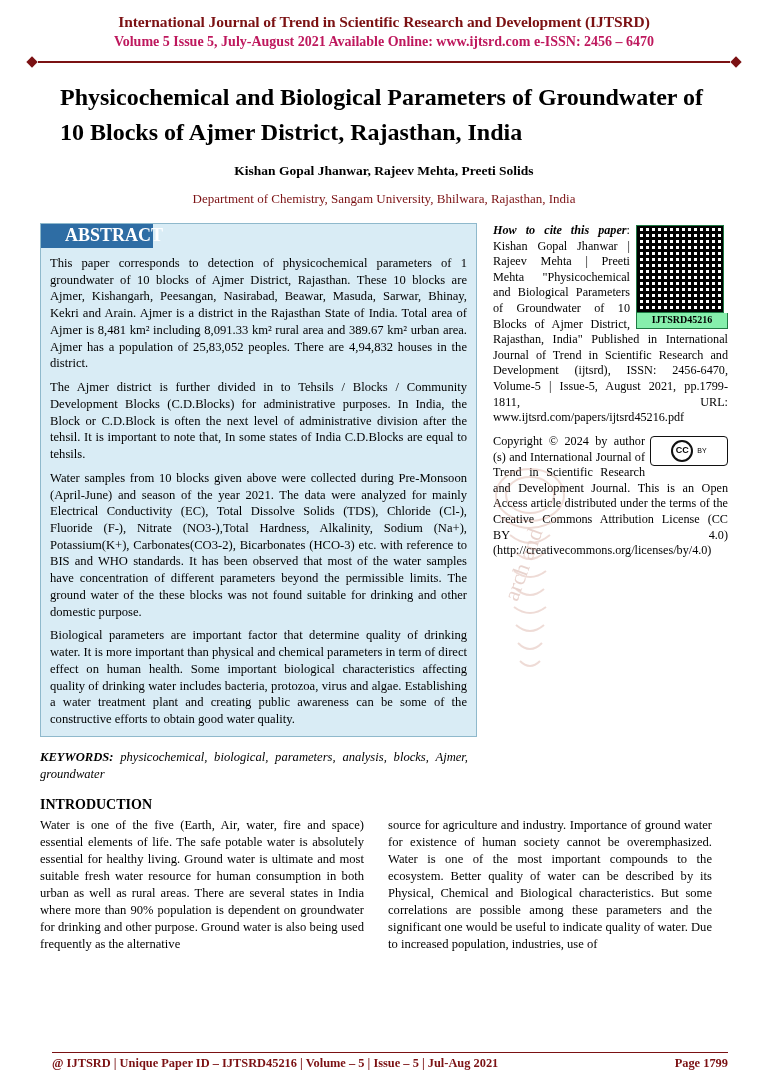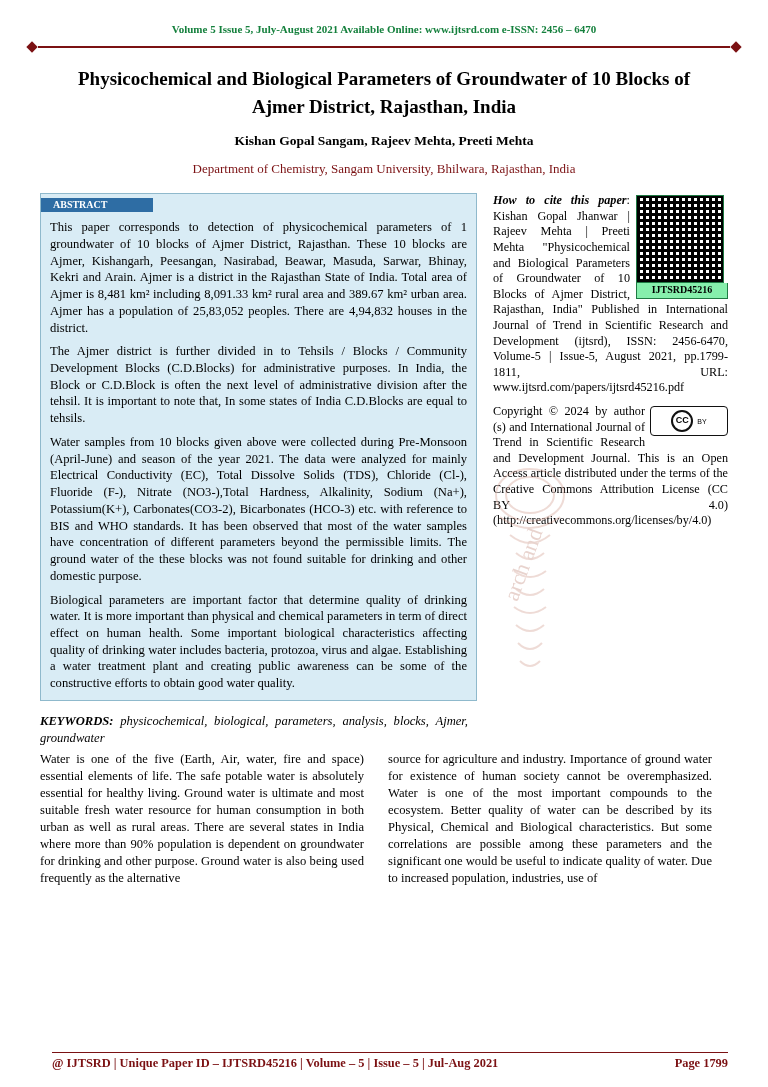--- a/index.html
+++ b/index.html
@@ -24,23 +24,23 @@
   }
   .journal-title {
     color: #7b1113;
     font-weight: bold;
     font-size: 15.5px;
     letter-spacing: -0.1px;
     line-height: 1.25;
   }
   .journal-sub {
     font-weight: bold;
-    font-size: 11px;
-    margin-top: 11px;
-    color: #15803d;
+    font-size: 14px;
+    margin-top: 3px;
+    color: #be185d;
   }
   .rule-wrap {
     position: relative;
     margin: 7px 28px 0 28px;
     height: 10px;
   }
   .rule-line {
     position: absolute;
     left: 10px;
     right: 10px;
@@ -53,23 +53,22 @@
     width: 8px;
     height: 8px;
     background: #7b1113;
     transform: rotate(45deg);
   }
   .rule-dot.left { left: 0; }
   .rule-dot.right { right: 0; }
 
   
   .paper-title {
-    text-align: center;
-    font-weight: bold;
-    font-size: 19px;
+    font-weight: bold;
+    font-size: 24px;
     line-height: 1.45;
     margin: 13px 60px 0 60px;
   }
   .authors {
     text-align: center;
     font-weight: bold;
     font-size: 13.5px;
     margin-top: 13px;
   }
   .affiliation {
@@ -99,23 +98,23 @@
   }
   .abstract-box {
     background: #d9ecf5;
     border: 1px solid #8fb9cc;
     padding: 0 0 8px 0;
   }
   .abstract-label {
     background: #2e6da4;
     color: #ffffff;
     font-weight: bold;
-    font-size: 10px;
+    font-size: 18px;
     display: inline-block;
-    padding: 1px 10px 2px 12px;
+    padding: 1px 10px 2px 24px;
     margin: 0;
     width: 112px;
     box-sizing: border-box;
   }
   .abstract-box p {
     margin: 7px 9px 0 9px;
     font-size: 12.6px;
     line-height: 1.33;
     text-align: justify;
   }
@@ -231,30 +230,31 @@
     color: #7b1113;
     font-weight: bold;
   }
 </style>
 </head>
 <body>
 
 <div class="page">
 
   <div class="journal-header">
+    <div class="journal-title">International Journal of Trend in Scientific Research and Development (IJTSRD)</div>
     <div class="journal-sub">Volume 5 Issue 5, July-August 2021 Available Online: www.ijtsrd.com e-ISSN: 2456 – 6470</div>
   </div>
   <div class="rule-wrap">
     <div class="rule-dot left"></div>
     <div class="rule-line"></div>
     <div class="rule-dot right"></div>
   </div>
 
   <div class="paper-title">Physicochemical and Biological Parameters of Groundwater of 10 Blocks of Ajmer District, Rajasthan, India</div>
-  <div class="authors">Kishan Gopal Sangam, Rajeev Mehta, Preeti Mehta</div>
+  <div class="authors">Kishan Gopal Jhanwar, Rajeev Mehta, Preeti Solids</div>
   <div class="affiliation">Department of Chemistry, Sangam University, Bhilwara, Rajasthan, India</div>
 
   <div class="abs-area">
 
     <div class="abs-col">
       <div class="abstract-box">
         <div class="abstract-label">ABSTRACT</div>
         <p>This paper corresponds to detection of physicochemical parameters of 1 groundwater of 10 blocks of Ajmer District, Rajasthan. These 10 blocks are Ajmer, Kishangarh, Peesangan, Nasirabad, Beawar, Masuda, Sarwar, Bhinay, Kekri and Arain. Ajmer is a district in the Rajasthan State of India. Total area of Ajmer is 8,481 km² including 8,091.33 km² rural area and 389.67 km² urban area. Ajmer has a population of 25,83,052 peoples. There are 4,94,832 houses in the district.</p>
         <p>The Ajmer district is further divided in to Tehsils / Blocks / Community Development Blocks (C.D.Blocks) for administrative purposes. In India, the Block or C.D.Block is often the next level of administrative division after the tehsil. It is important to note that, In some states of India C.D.Blocks are equal to tehsils.</p>
         <p>Water samples from 10 blocks given above were collected during Pre-Monsoon (April-June) and season of the year 2021. The data were analyzed for mainly Electrical Conductivity (EC), Total Dissolve Solids (TDS), Chloride (Cl-), Fluoride (F-), Nitrate (NO3-),Total Hardness, Alkalinity, Sodium (Na+), Potassium(K+), Carbonates(CO3-2), Bicarbonates (HCO-3) etc. with reference to BIS and WHO standards. It has been observed that most of the water samples have concentration of different parameters beyond the permissible limits. The ground water of the these blocks was not found suitable for drinking and other domestic purpose.</p>
@@ -290,20 +290,21 @@
       <path d="M44 116 q16 12 32 0"></path>
       <path d="M46 134 q14 12 28 0"></path>
       <path d="M44 152 q16 12 32 0"></path>
       <path d="M46 170 q14 12 28 0"></path>
       <path d="M48 188 q12 12 24 0"></path>
       <path d="M50 206 q10 10 20 0"></path>
     </g>
     <text x="60" y="112" font-size="22" fill="#b5715f" font-family="Liberation Serif, serif" text-anchor="middle" transform="rotate(-70 60 112)">arch and</text>
   </svg>
 
+  <div class="section-head">INTRODUCTION</div>
   <div class="body-cols">
     <div class="body-col">Water is one of the five (Earth, Air, water, fire and space) essential elements of life. The safe potable water is absolutely essential for healthy living. Ground water is ultimate and most suitable fresh water resource for human consumption in both urban as well as rural areas. There are several states in India where more than 90% population is dependent on groundwater for drinking and other purpose. Ground water is also being used frequently as the alternative</div>
     <div class="body-col">source for agriculture and industry. Importance of ground water for existence of human society cannot be overemphasized. Water is one of the most important compounds to the ecosystem. Better quality of water can be described by its Physical, Chemical and Biological characteristics. But some correlations are possible among these parameters and the significant one would be useful to indicate quality of water. Due to increased population, industries, use of</div>
   </div>
 
   <div class="footer">
     <div class="footer-rule"></div>
     <div class="footer-row">
       <div>@ IJTSRD | Unique Paper ID – IJTSRD45216 | Volume – 5 | Issue – 5 | Jul-Aug 2021</div>
       <div>Page 1799</div>

